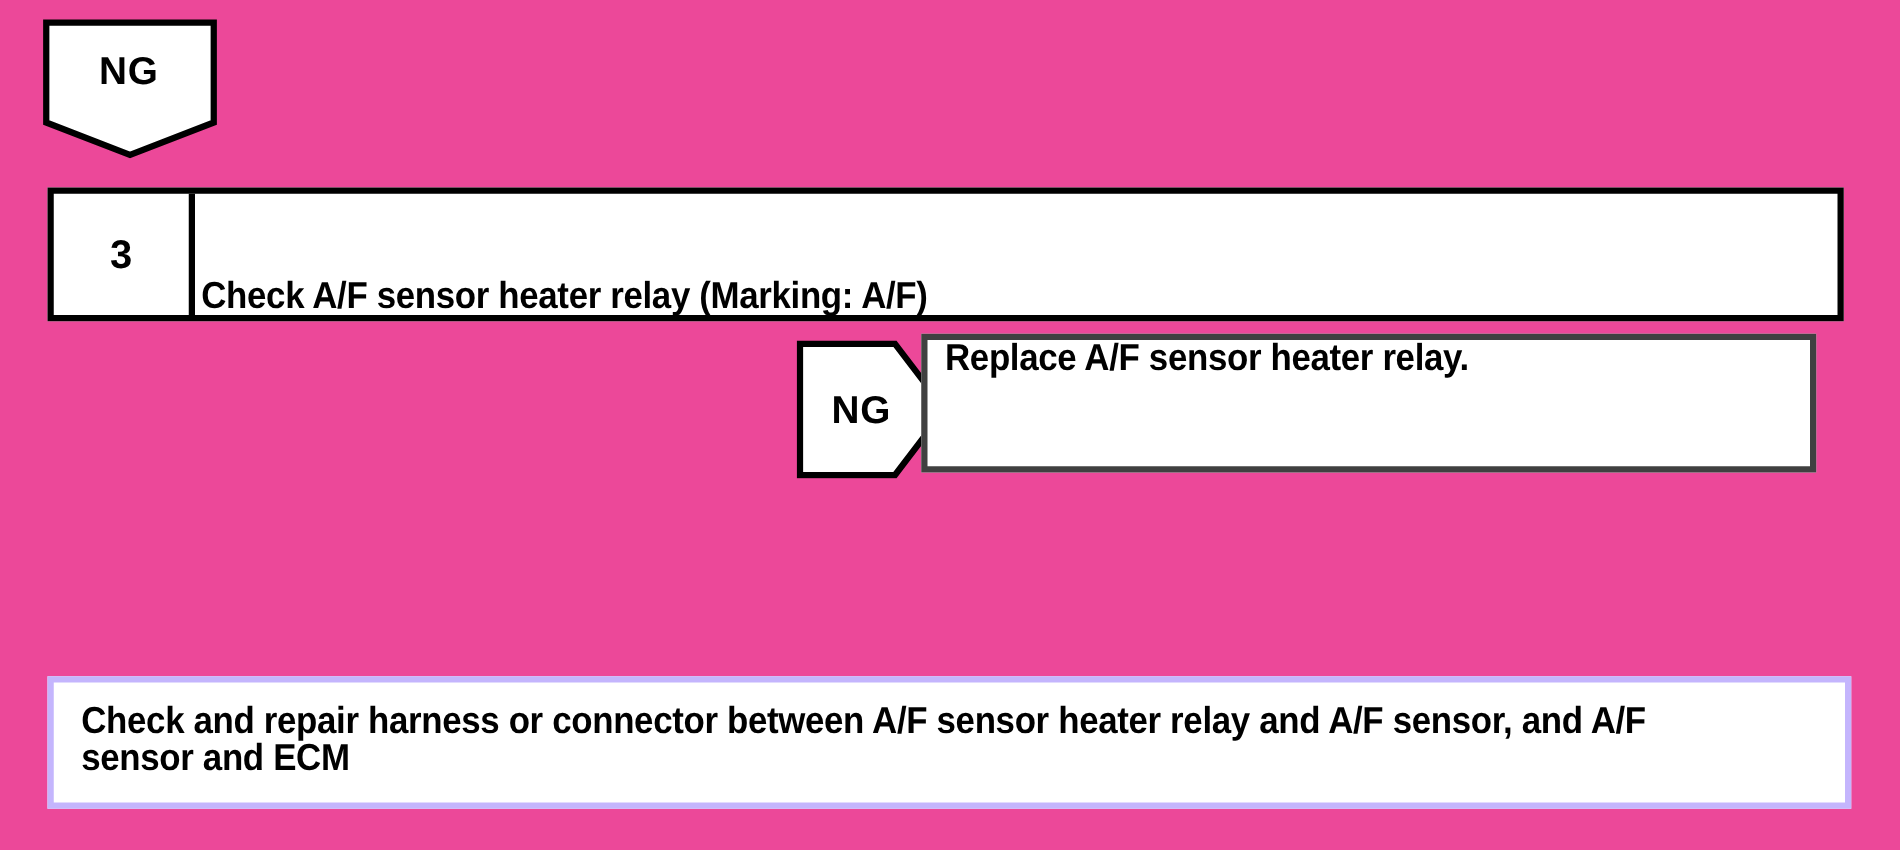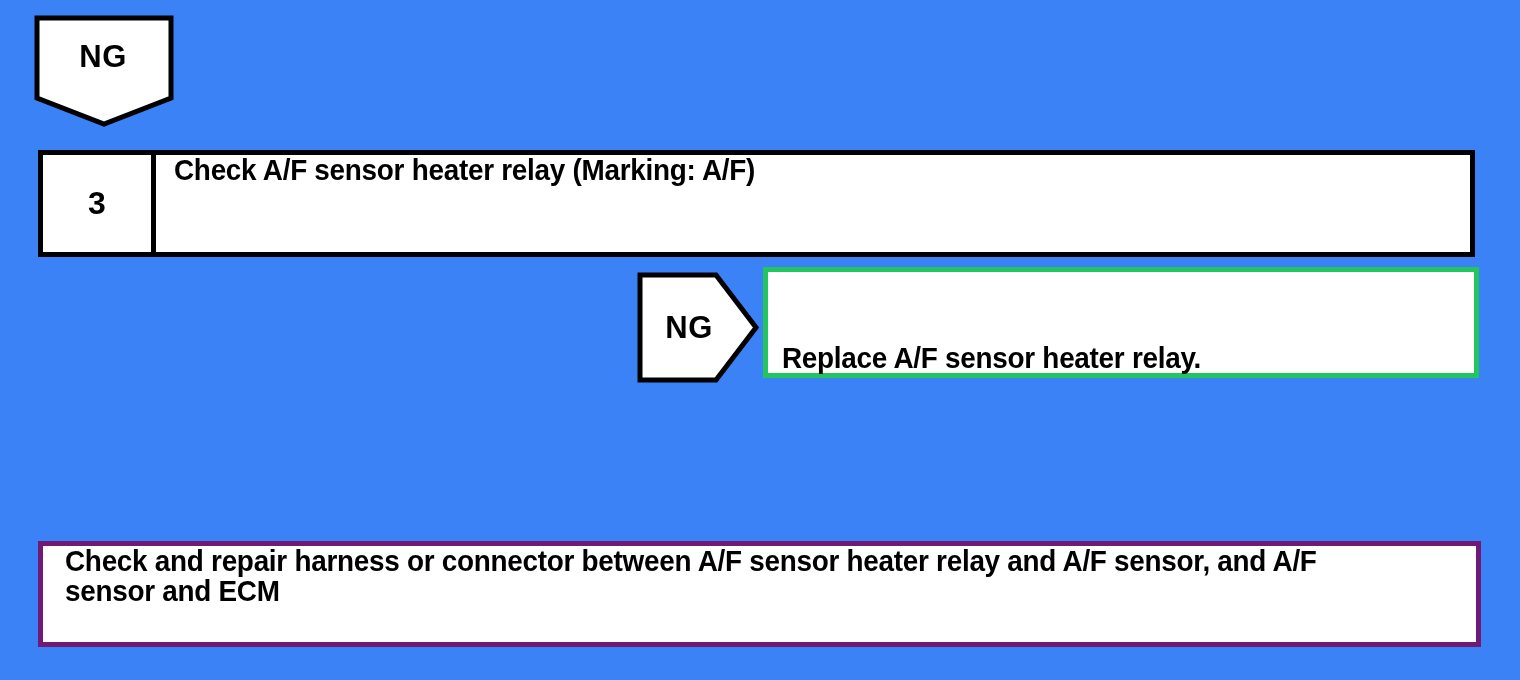--- a/index.html
+++ b/index.html
@@ -4,21 +4,21 @@
 <style>
   html, body {
     margin: 0;
     padding: 0;
     background: #ffffff;
   }
   .canvas {
     position: relative;
     width: 1520px;
     height: 680px;
-    background: #3b82f6;
+    background: #ec4899;
     font-family: "Liberation Sans", sans-serif;
     font-weight: bold;
     color: #000000;
     overflow: hidden;
   }
 
   
   .banner {
     position: absolute;
     width: 140px;
@@ -74,48 +74,48 @@
     flex: 0 0 108px;
     border-right: 5px solid #000000;
     display: flex;
     align-items: center;
     justify-content: center;
     font-size: 32px;
   }
   .step-title {
     flex: 1;
     display: flex;
-    align-items: flex-start;
-    padding-left: 18px;
+    align-items: flex-end;
+    padding-left: 5px;
   }
 
   
   .action-box {
     position: absolute;
-    left: 763px;
+    left: 737px;
     top: 267px;
     width: 716px;
     height: 111px;
     box-sizing: border-box;
-    border: 5px solid #22c55e;
+    border: 5px solid #404040;
     background: #ffffff;
     display: flex;
-    align-items: flex-end;
+    align-items: flex-start;
     padding-left: 14px;
   }
   .final-box {
     position: absolute;
     left: 38px;
     top: 541px;
     width: 1443px;
     height: 106px;
     box-sizing: border-box;
-    border: 5px solid #701a75;
+    border: 5px solid #c4b5fd;
     background: #ffffff;
-    padding: 0 16px 0 22px;
+    padding: 16px 16px 0 22px;
   }
 
   
   .cond {
     display: inline-block;
     font-size: 30px;
     line-height: 30px;
     letter-spacing: -0.3px;
     white-space: nowrap;
     transform: scaleX(0.93);

